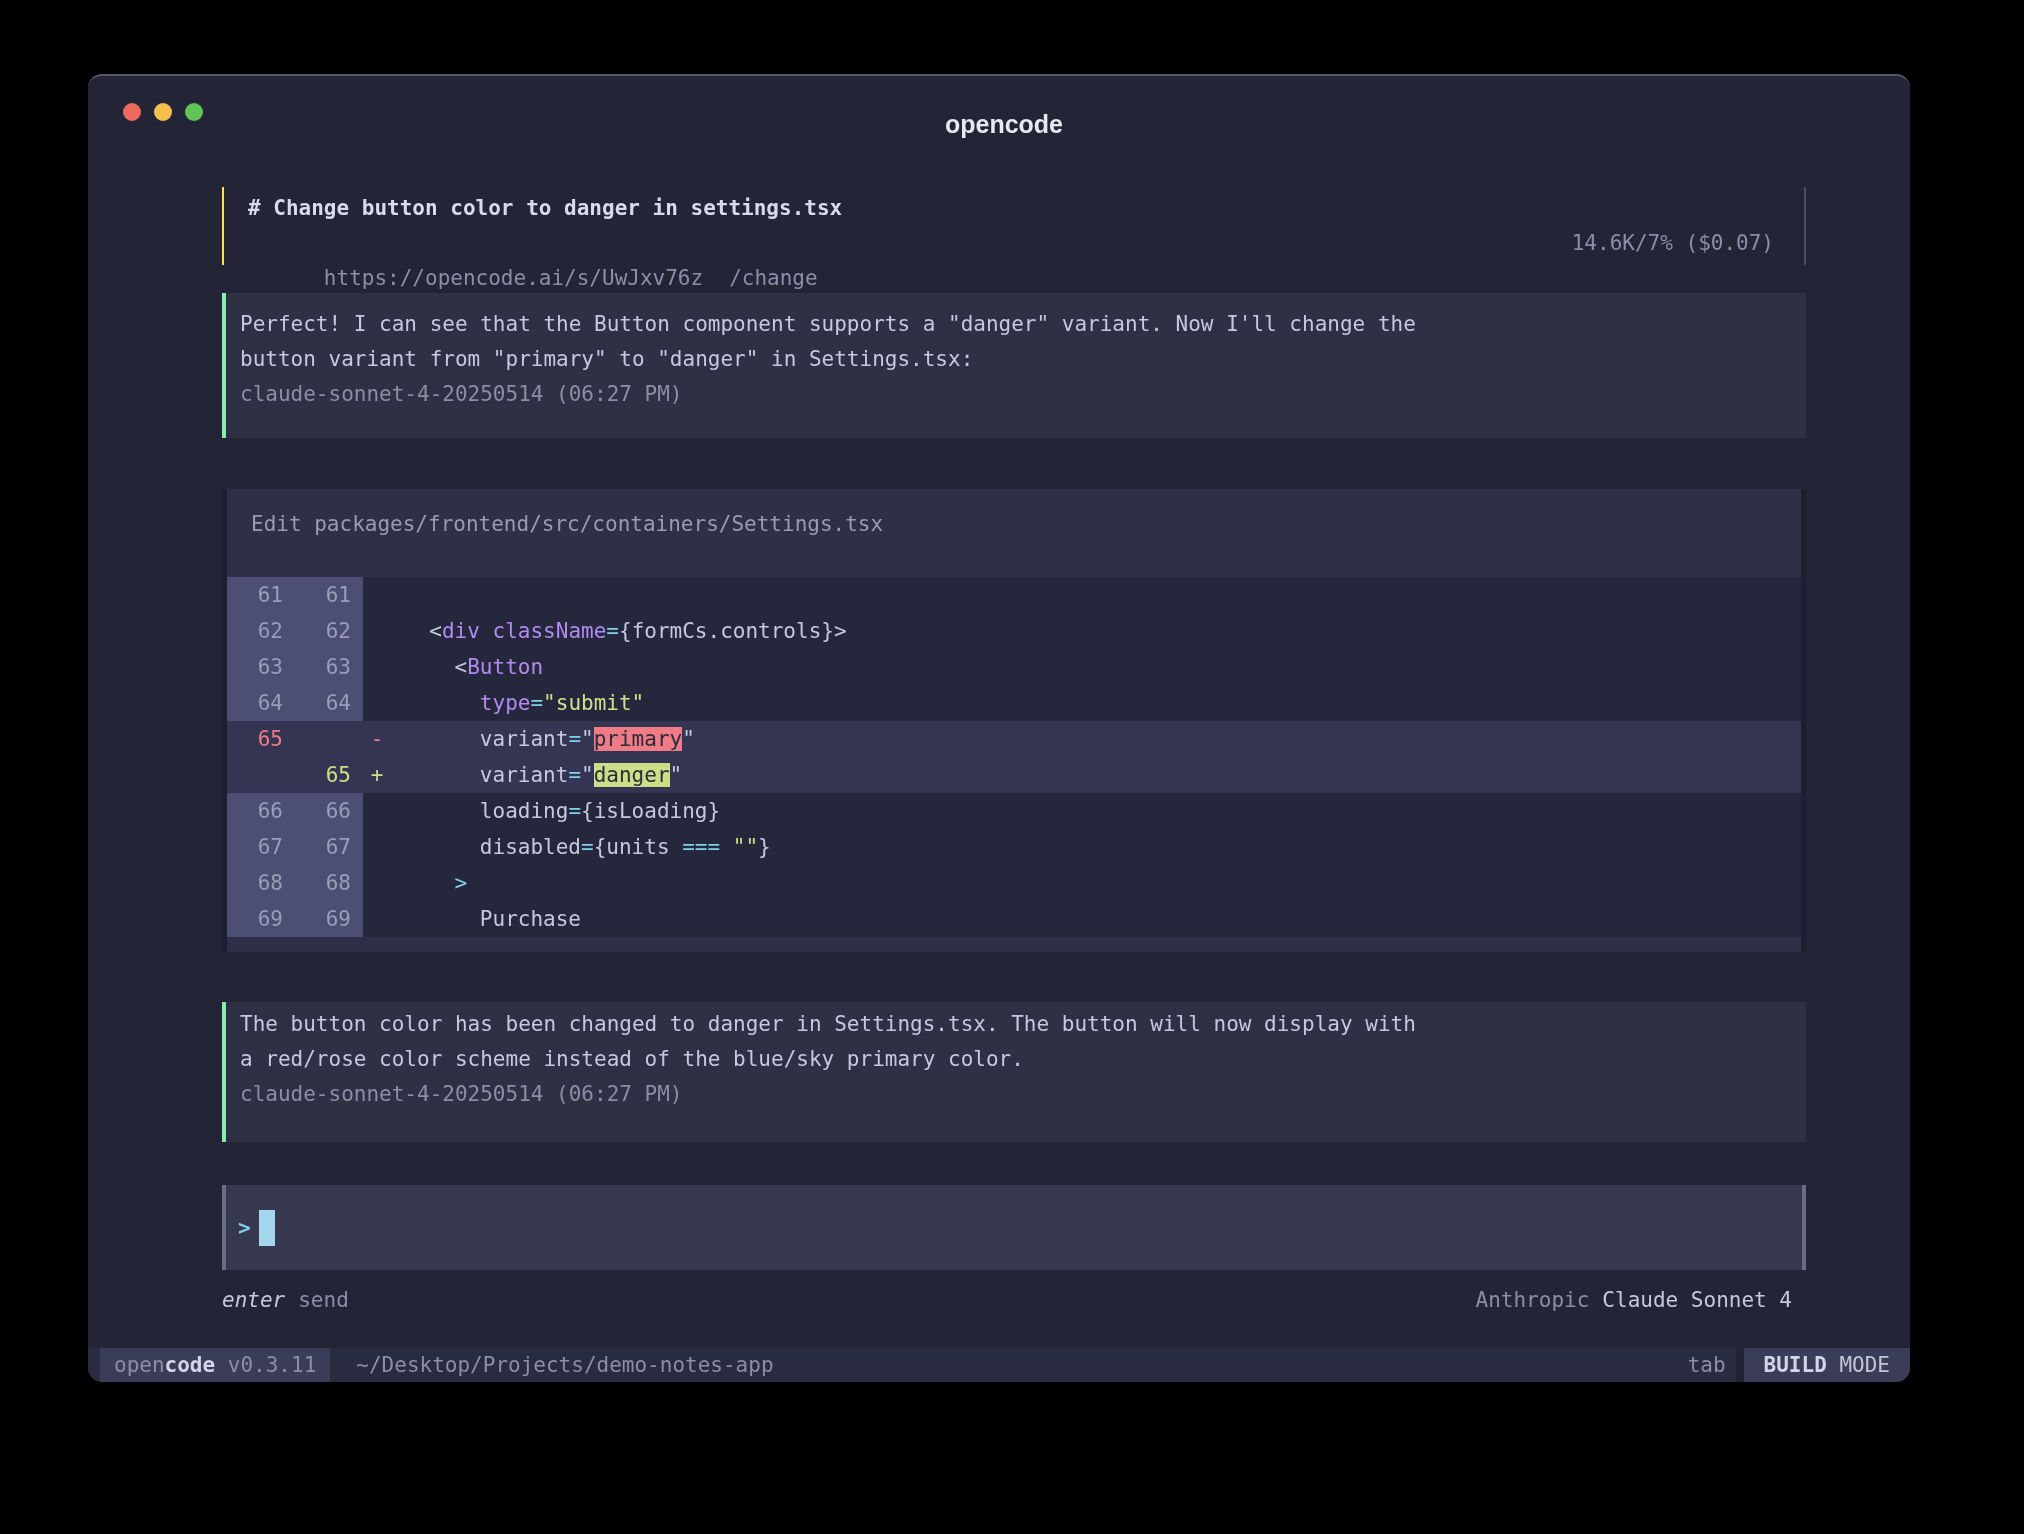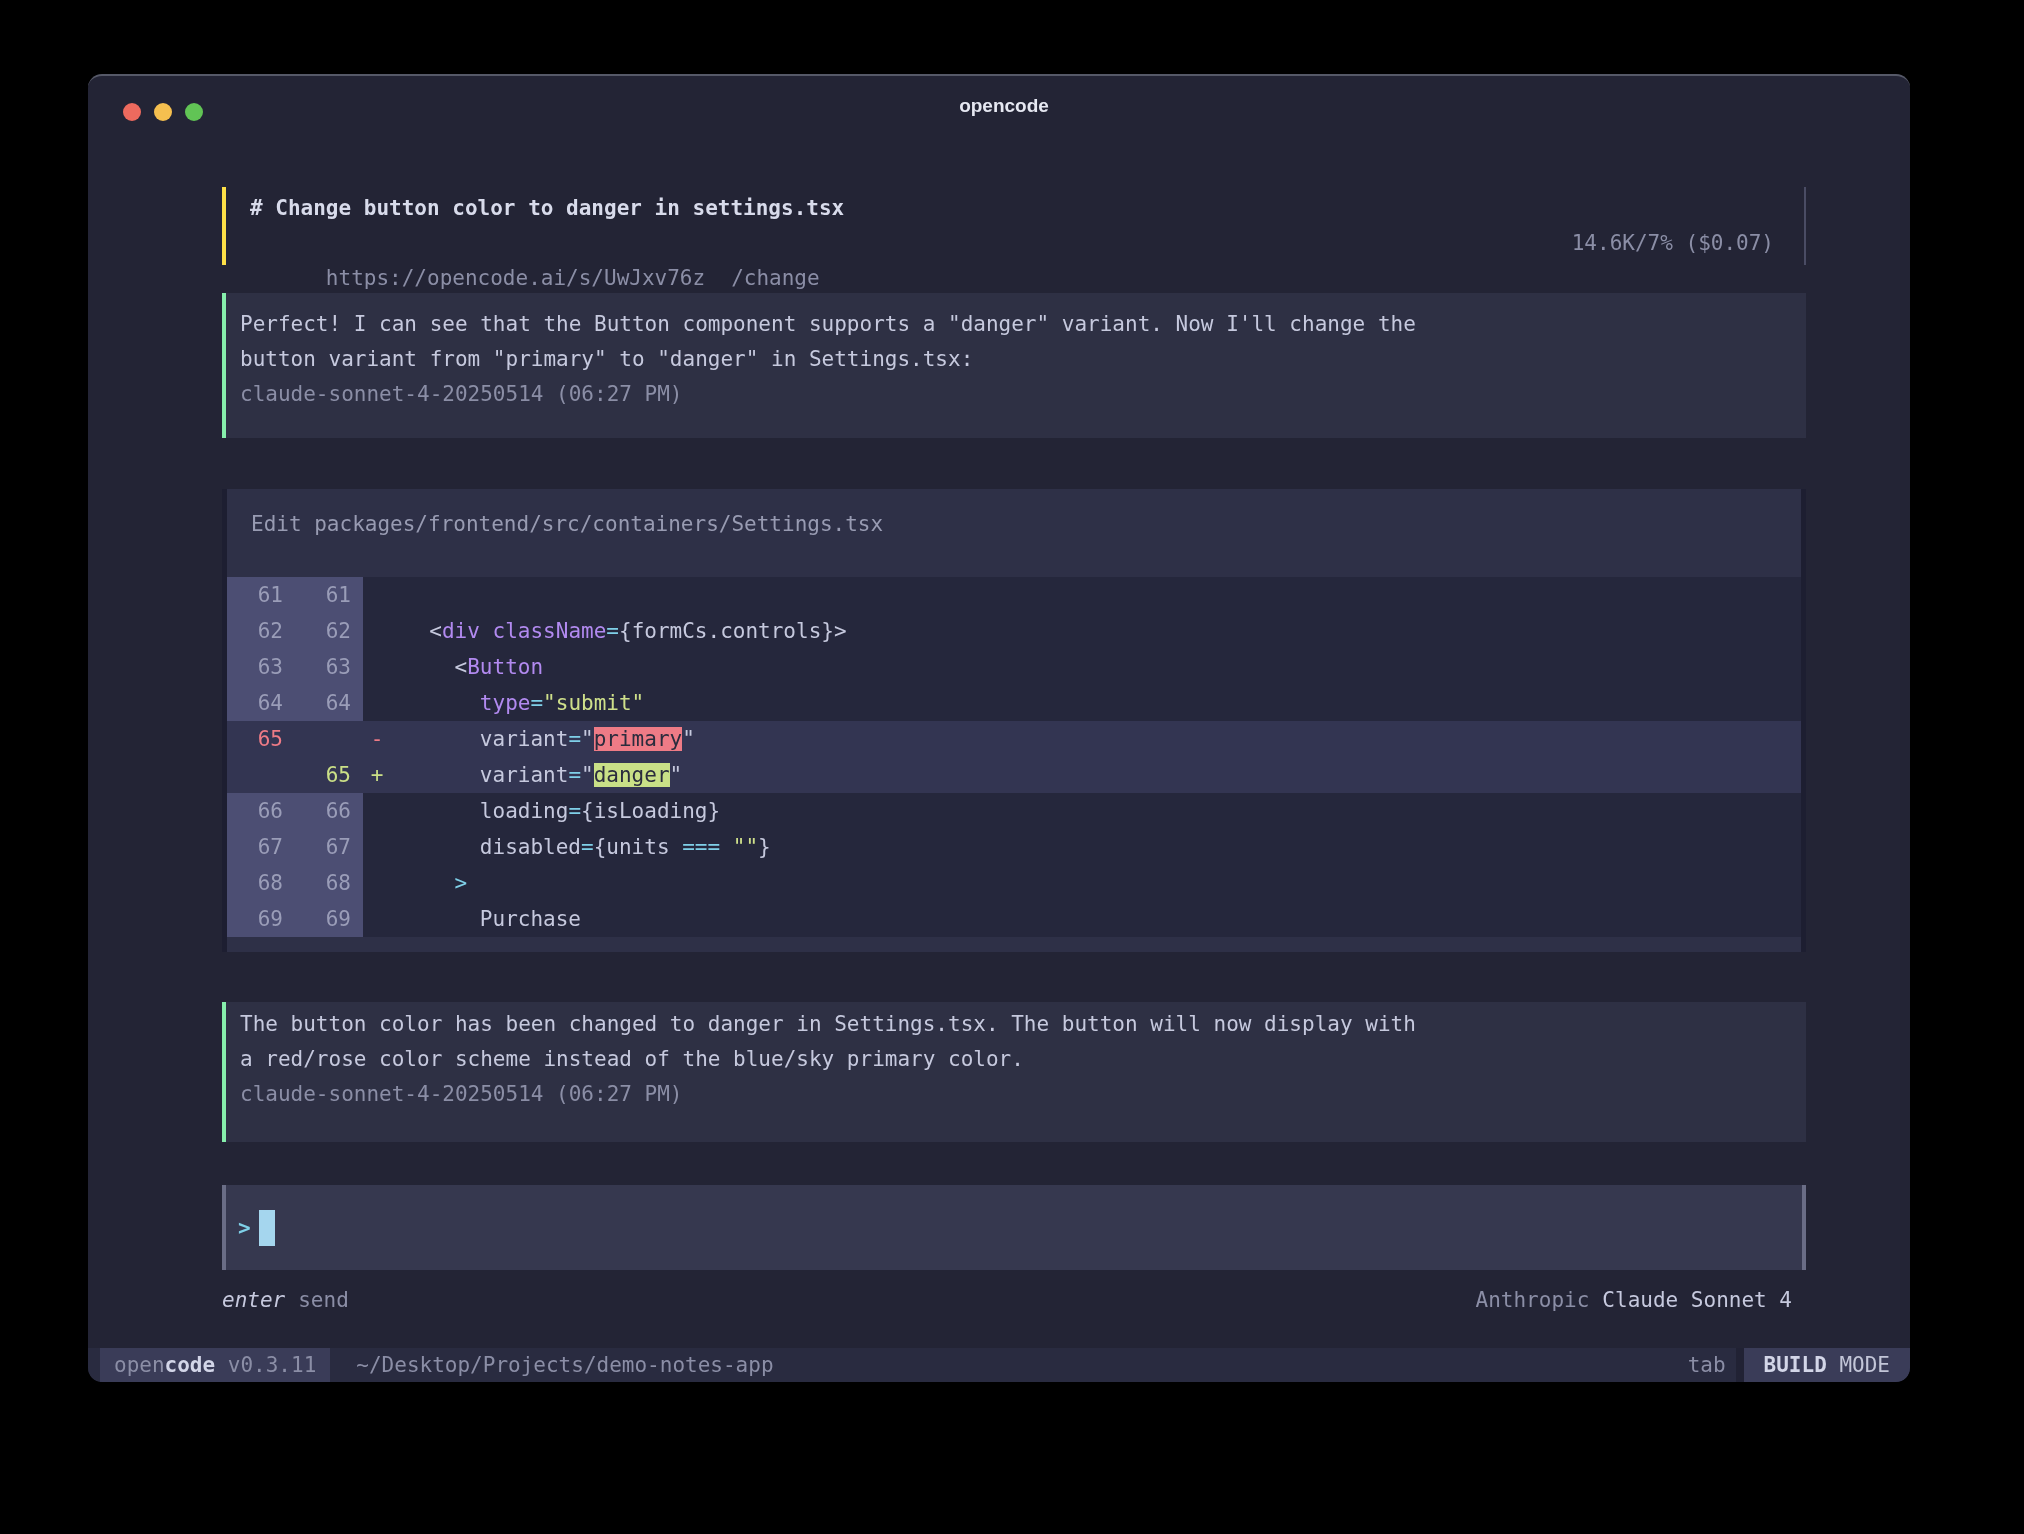--- a/index.html
+++ b/index.html
@@ -13,29 +13,29 @@
   }
 
   
   .titlebar { position:absolute; left:0; top:0; width:100%; height:60px; }
   .lights { position:absolute; left:35px; top:27px; display:flex; gap:13px; }
   .light { width:18px; height:18px; border-radius:50%; }
   .light.red    { background:#ed6a5e; }
   .light.yellow { background:#f5bf4f; }
   .light.green  { background:#61c455; }
   .win-title {
-    position:absolute; left:0; right:0; top:0; height:60px; line-height:60px;
+    position:absolute; left:0; right:0; top:18px; height:60px; line-height:60px;
     text-align:center; font-family:"Liberation Sans", sans-serif;
-    font-weight:bold; font-size:19px; color:#e6e8f2;padding-left:10px;
+    font-weight:bold; font-size:25px; color:#e6e8f2;padding-left:10px;
   }
 
   
   .session-header {
     position:absolute; left:134px; top:111px; width:1584px; height:78px;
-    border-left:4px solid #fde047; border-right:2px solid #4a4c64;
+    border-left:2px solid #fde047; border-right:2px solid #4a4c64;
     padding:4px 30px 0 24px;
   }
   .session-title { line-height:35px; font-weight:bold; color:#d8dbeb; white-space:pre; }
   .session-sub { line-height:35px; color:#8b8ea6; white-space:pre; }
   .session-sub .unshare { margin-left:26px; }
   .session-stats { position:absolute; right:30px; top:39px; line-height:35px; color:#8b8ea6; }
 
   
   .msg {
     position:absolute; left:134px; width:1584px;

